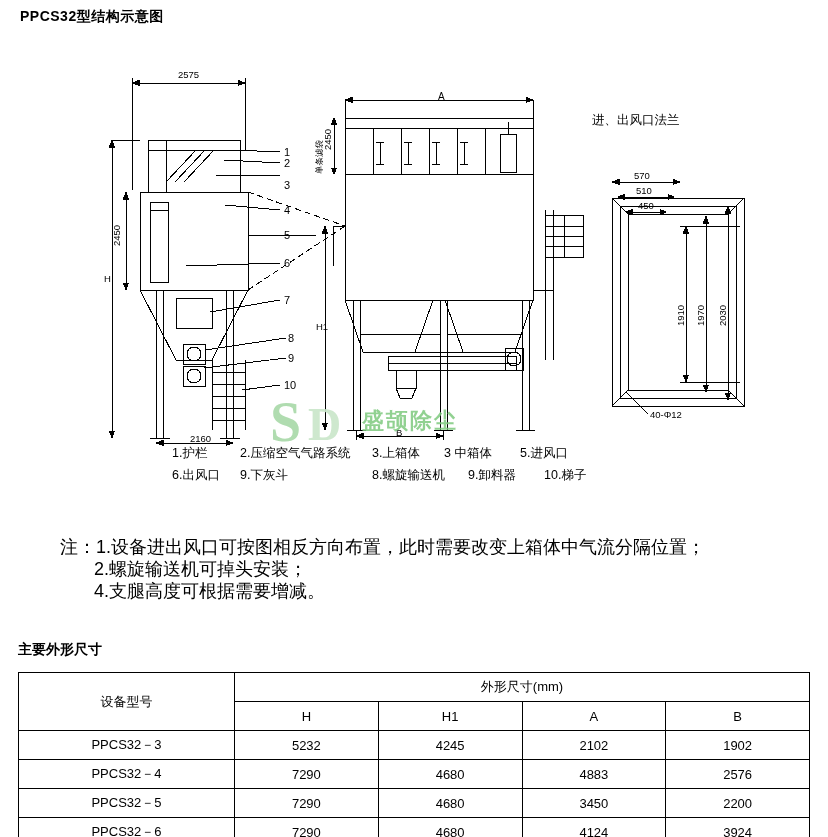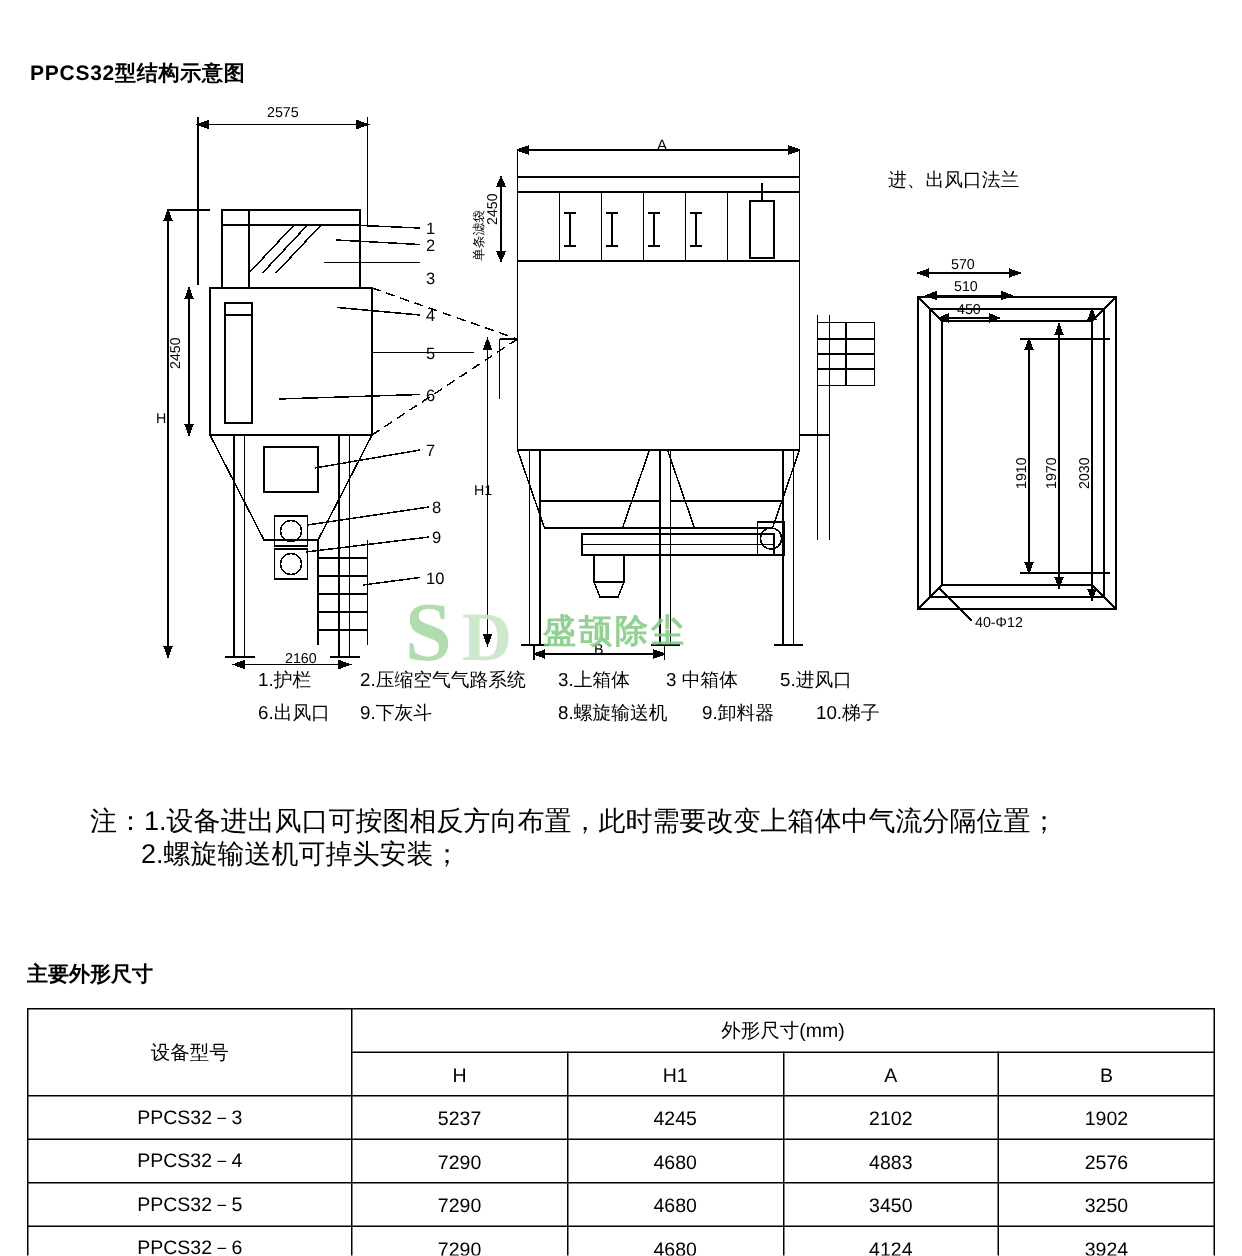--- a/index.html
+++ b/index.html
@@ -15,21 +15,20 @@
     color: #000;
     overflow: hidden;
   }
   .page-title {
     position: absolute;
     left: 20px;
     top: 8px;
     font-size: 14px;
     font-weight: bold;
     letter-spacing: 0.5px;
-    margin-top: 32px;
   }
   .diagram {
     position: absolute;
     left: 0;
     top: 30px;
     width: 828px;
     height: 420px;
   }
   .legend {
     position: absolute;
@@ -382,56 +381,59 @@
   </div>
 </div>
 
 <div class="notes">
   <div class="n-line">
     <span class="n-head">注：</span><span>1.设备进出风口可按图相反方向布置，此时需要改变上箱体中气流分隔位置；</span>
   </div>
   <div class="n-line" style="padding-left:34px">
     <span>2.螺旋输送机可掉头安装；</span>
   </div>
+  <div class="n-line" style="padding-left:34px">
+    <span>4.支腿高度可根据需要增减。</span>
+  </div>
 </div>
 
 <div class="section-title">主要外形尺寸</div>
 
 <table class="dims">
   <tbody>
     <tr>
       <td class="model-col tall" rowspan="2">设备型号</td>
       <td colspan="4">外形尺寸(mm)</td>
     </tr>
     <tr>
       <td>H</td>
       <td>H1</td>
       <td>A</td>
       <td>B</td>
     </tr>
     <tr>
       <td>PPCS32－3</td>
-      <td>5237</td>
+      <td>5232</td>
       <td>4245</td>
       <td>2102</td>
       <td>1902</td>
     </tr>
     <tr>
       <td>PPCS32－4</td>
       <td>7290</td>
       <td>4680</td>
       <td>4883</td>
       <td>2576</td>
     </tr>
     <tr>
       <td>PPCS32－5</td>
       <td>7290</td>
       <td>4680</td>
       <td>3450</td>
-      <td>3250</td>
+      <td>2200</td>
     </tr>
     <tr>
       <td>PPCS32－6</td>
       <td>7290</td>
       <td>4680</td>
       <td>4124</td>
       <td>3924</td>
     </tr>
   </tbody>
 </table>

